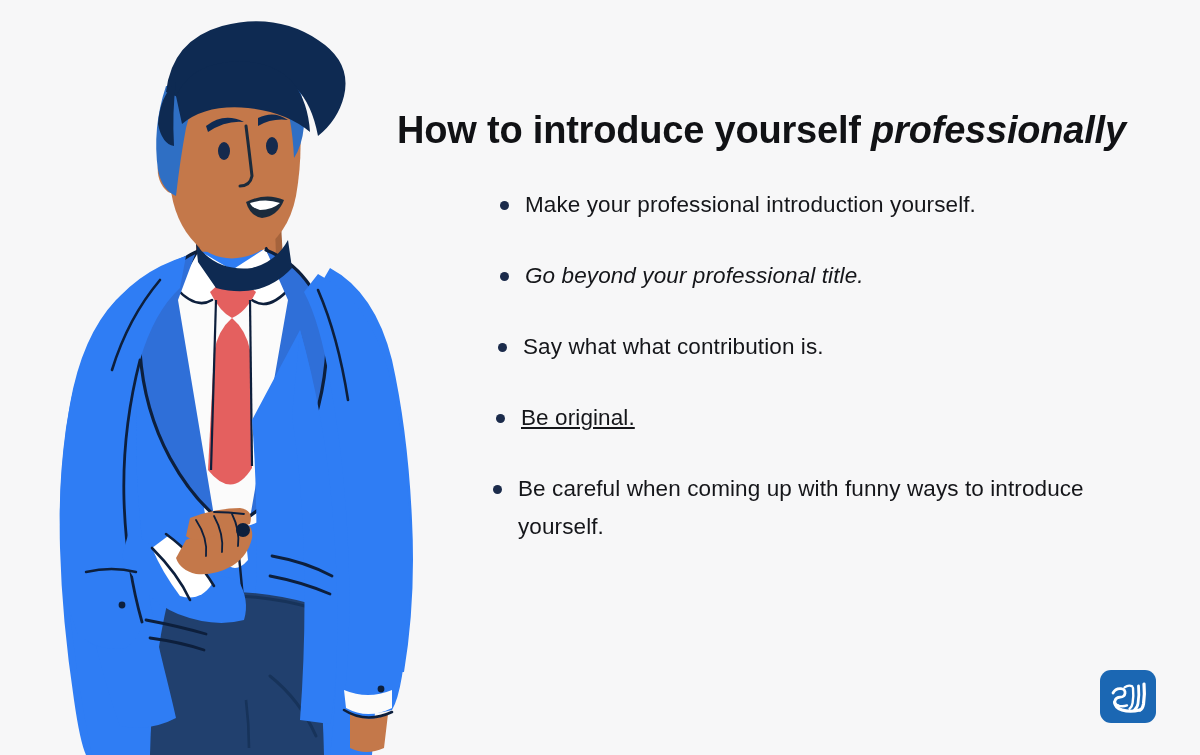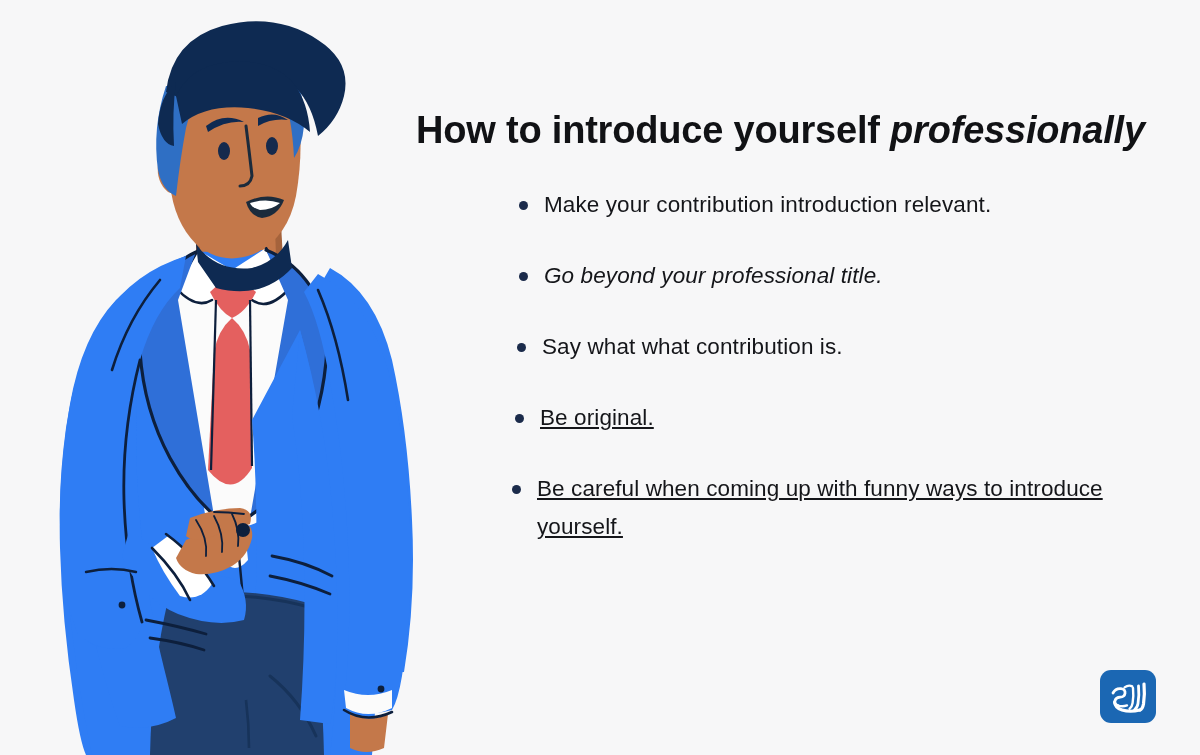--- a/index.html
+++ b/index.html
@@ -31,21 +31,21 @@
   }
   #illustration svg {
     display: block;
     width: 470px;
     height: 755px;
   }
 
   
   #content {
     position: absolute;
-    left: 416px;
+    left: 397px;
     top: 0;
     width: 760px;
     height: 755px;
   }
 
   #title {
     position: absolute;
     left: 0px;
     top: 82px;
     font-size: 38px;
@@ -89,21 +89,21 @@
     height: 9px;
     border-radius: 50%;
     background: #1b2b4b;
   }
   
   .bullet-item.i0 { margin-left: 0px; }
   .bullet-item.i1 { margin-left: 0px; font-style: italic; }
   .bullet-item.i2 { margin-left: -2px; }
   .bullet-item.i3 { margin-left: -4px; text-decoration: underline; }
   .bullet-item.i4 { margin-left: -5px; }
-  .bullet-item.i5 { margin-left: -7px; text-decoration: underline; }
+  .bullet-item.i5 { margin-left: -7px; }
   .bullet-item.i5 .bullet-text { display: block; max-width: 615px; }
 
   
   #logo {
     position: absolute;
     left: 1100px;
     top: 670px;
     width: 56px;
     height: 53px;
     background: #1b67b3;
@@ -346,21 +346,21 @@
     </svg>
   </div>
 
   <div id="content">
 
     <h1 id="title"><span>How to introduce yourself </span><span class="italic-part">professionally</span></h1>
 
     <ul id="bullet-list">
       <li class="bullet-item i0">
         <span class="bullet-dot"></span>
-        <span class="bullet-text">Make your contribution introduction relevant.</span>
+        <span class="bullet-text">Make your professional introduction yourself.</span>
       </li>
       <li class="bullet-item i1">
         <span class="bullet-dot"></span>
         <span class="bullet-text">Go beyond your professional title.</span>
       </li>
       <li class="bullet-item i2">
         <span class="bullet-dot"></span>
         <span class="bullet-text">Say what what contribution is.</span>
       </li>
       <li class="bullet-item i3">

